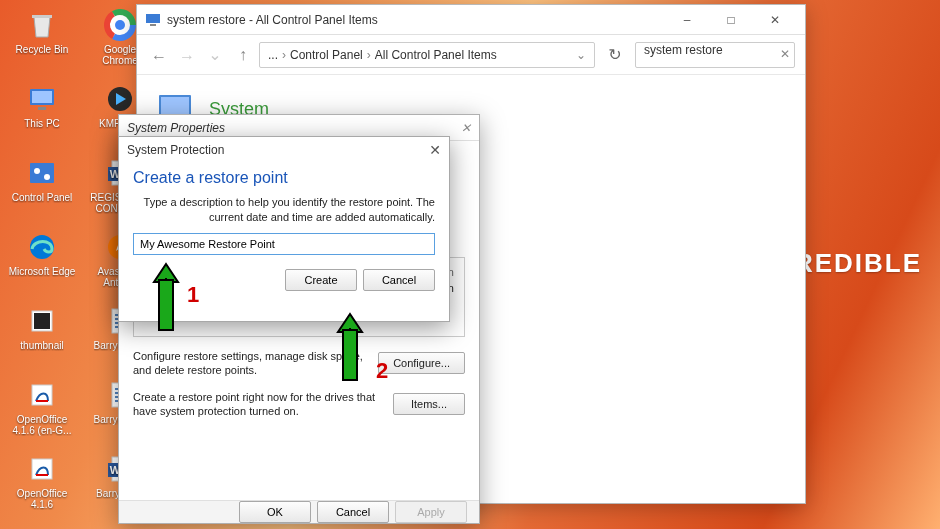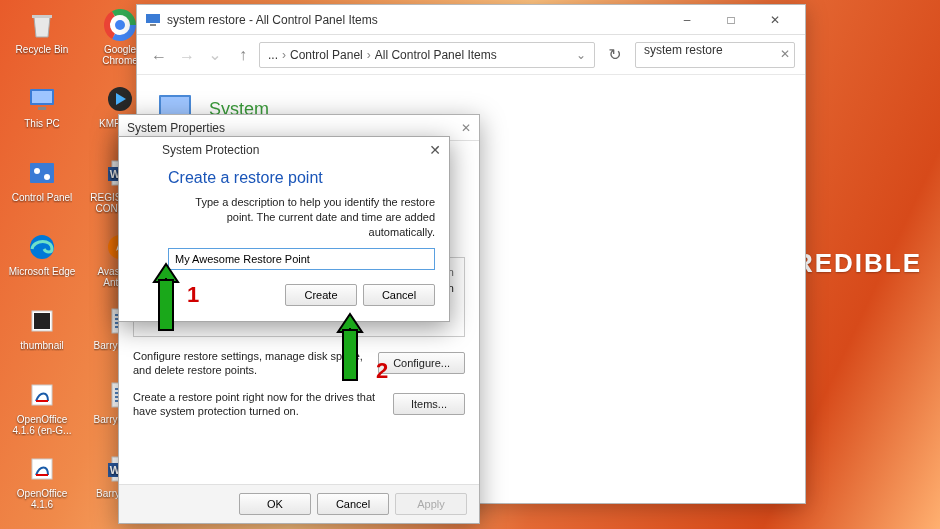--- a/index.html
+++ b/index.html
@@ -24,32 +24,32 @@
 .crumbs .chev { color: #888; }
 .refresh { width: 24px; height: 24px; display: flex; align-items: center; justify-content: center; color: #666; cursor: pointer; margin: 0 4px; }
 .search { width: 160px; border: 1px solid #ccc; height: 26px; padding: 0 22px 0 8px; font-size: 12px; color: #333; position: relative; border-radius:2px;}
 .search .clr { position: absolute; right: 4px; top: 4px; color: #888; cursor: pointer; }
 .ex-body { padding: 18px 20px; }
 .sys-head { display: flex; align-items: center; gap: 12px; }
 .sys-head .sicon { width: 40px; height: 32px; }
 .sys-head .stitle { color: #3a9a3a; font-size: 18px; }
 
 .dlg-sp { position: absolute; left: 118px; top: 114px; width: 362px; height: 410px; background: #fff; border: 1px solid #b0b0b0; box-shadow: 0 6px 24px rgba(0,0,0,.35); }
-.dlg-sp .dhead { height: 26px; display: flex; align-items: center; padding: 0 8px; font-size: 12px; color: #333; border-bottom: 1px solid #e0e0e0; }
+.dlg-sp .dhead { height: 26px; display: flex; align-items: center; padding: 0 8px; font-size: 12px; color: #333; border-bottom: 1px solid #e0e0e0; font-style: italic; }
 .dlg-sp .dhead .gap { flex:1; }
 .dlg-sp .dbody { padding: 12px 14px 6px 14px; font-size: 11px; color: #222; }
 .drives { border: 1px solid #ccc; height: 80px; margin-top: 104px; padding: 6px 10px; position: relative; }
 .drives .row { display:flex; justify-content:space-between; font-size:11px; padding:2px 0;}
 .cfg-row { display:flex; align-items:center; margin-top:12px; gap:8px; }
 .cfg-row .txt { flex:1; font-size:11px; color:#222; line-height:1.3; }
 .btn { background: linear-gradient(#fdfdfd,#e8e8e8); border:1px solid #a8a8a8; font-size:11px; padding: 4px 14px; cursor:pointer; border-radius:2px; min-width:72px; text-align:center;}
-.dlg-foot { border-top:1px solid #e0e0e0; padding:8px 12px; display:flex; justify-content:flex-end; gap:6px; background:#f4f4f4; position:absolute; bottom:0; left:0; right:0;}
+.dlg-foot { border-top:1px solid #e0e0e0; padding:0 12px; display:flex; justify-content:flex-end; gap:6px; background:#f4f4f4; position:absolute; bottom:0; left:0; right:0;}
 .btn.disabled { color:#aaa; border-color:#ccc; background:#f0f0f0; cursor:default;}
 
-.dlg-cr { position: absolute; left: 118px; top: 136px; width: 332px; height: 186px; background: #fff; border: 1px solid #a8a8a8; box-shadow: 0 6px 24px rgba(0,0,0,.4); padding-left: 35px; }
+.dlg-cr { position: absolute; left: 118px; top: 136px; width: 332px; height: 186px; background: #fff; border: 1px solid #a8a8a8; box-shadow: 0 6px 24px rgba(0,0,0,.4); }
 .dlg-cr .chd { display:flex; align-items:center; height:26px; padding:0 8px; font-size:12px; color:#333;}
 .dlg-cr .chd .gap{flex:1;}
 .dlg-cr .ctitle { color:#1a55b8; font-size:16px; padding:6px 14px 4px 14px; }
 .dlg-cr .cdesc { font-size:11px; padding:4px 14px 8px 14px; line-height:1.35; color:#222;text-align:right;}
 .dlg-cr .cin { margin:0 14px; }
 .dlg-cr input { width:100%; border:1px solid #5aa0e0; padding:4px 6px; font-size:11px; outline:none; }
 .dlg-cr .crow { display:flex; justify-content:flex-end; gap:6px; padding:14px 14px 10px 14px;}
 
 .arrow { position:absolute; pointer-events:none; }
 .anum { position:absolute; color:#d00000; font-size:22px; font-weight:600; pointer-events:none; }

